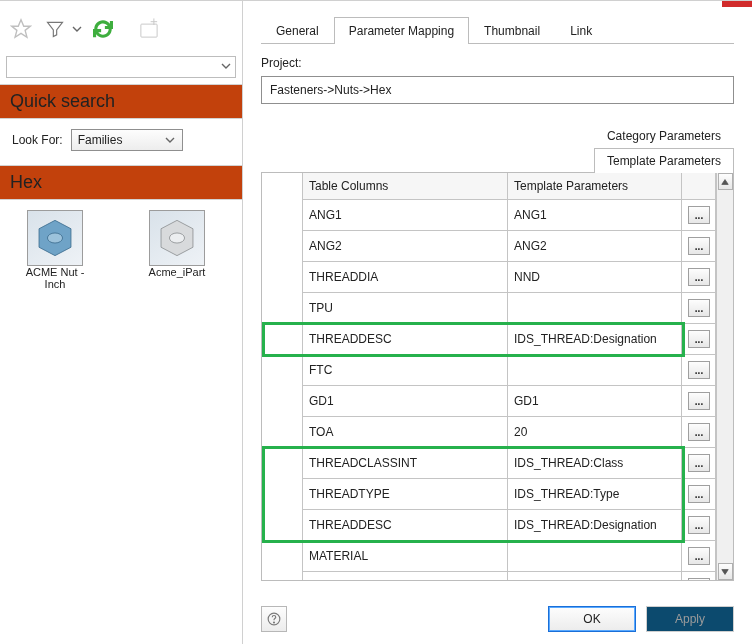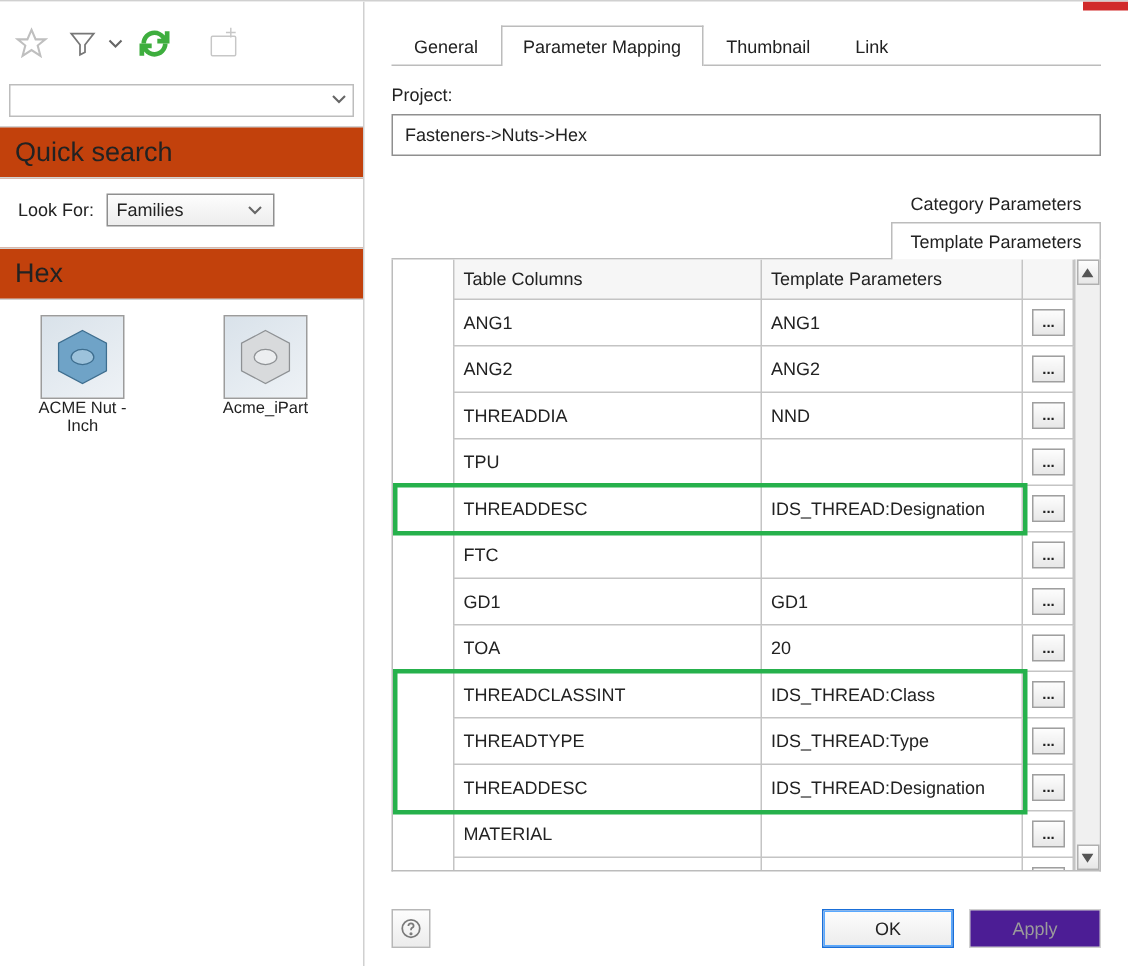--- a/index.html
+++ b/index.html
@@ -77,21 +77,21 @@
 
   
   .hilite { position:absolute; border: 3px solid #26b14c; pointer-events:none; }
 
   
   .btnbar { height: 50px; display:flex; align-items:center; padding: 10px 18px; gap: 10px; border-top: none; }
   .btnbar .spacer { flex:1; }
   .help-btn { width:26px; height:26px; border:1px solid #b7b7b7; background: linear-gradient(#fdfdfd,#ececec); display:flex; align-items:center; justify-content:center; color:#7a7a7a; font-size:14px; }
   .dlg-btn { min-width: 88px; height:26px; border:1px solid #8f8f8f; background: linear-gradient(#fdfdfd,#ececec); display:flex; align-items:center; justify-content:center; font-size:12px; cursor:pointer; }
   .dlg-btn.primary { border:1px solid #1a6fd8; box-shadow: inset 0 0 0 1px #59a9ff; }
-  .dlg-btn.disabled { color:#9b9b9b; cursor:default; border-color:#cfcfcf; background:#4c1d95; }
+  .dlg-btn.disabled { color:#9b9b9b; cursor:default; border-color:#cfcfcf; background:#0c4a6e; }
 
 </style>
 </head>
 <body>
 
 <div class="app">
   <div class="red-strip"></div>
 
   <div class="left">
 

